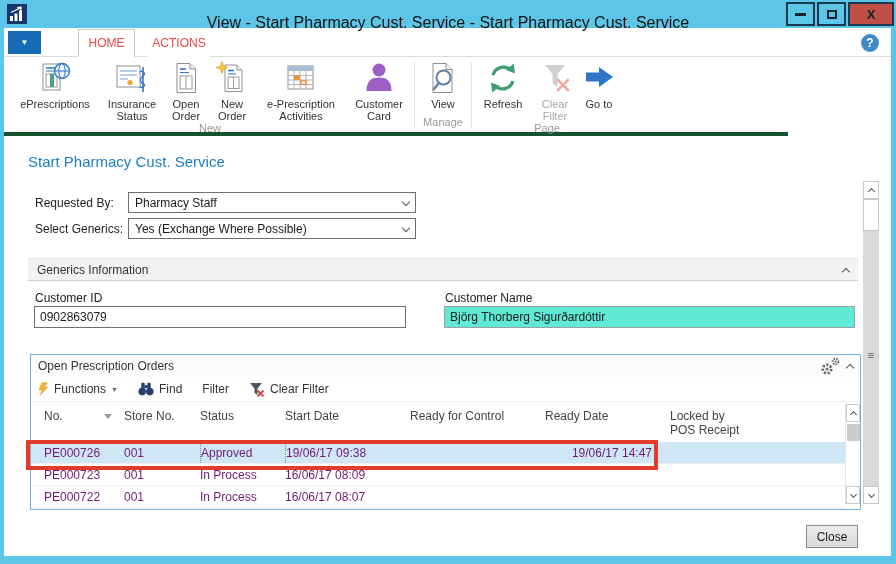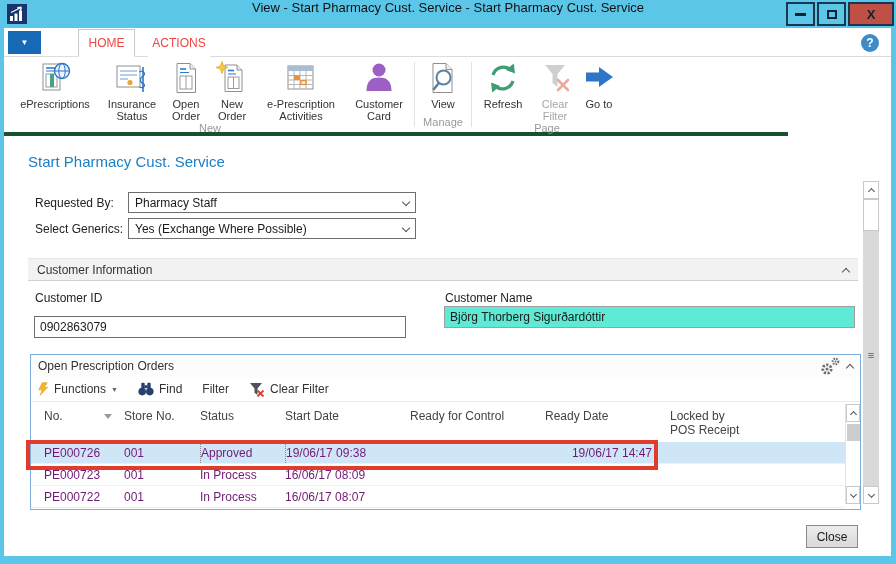--- a/index.html
+++ b/index.html
@@ -7,21 +7,21 @@
   .window {
     position:relative; width:896px; height:564px;
     background:#5bc6e8; overflow:hidden;
     font-family:"Liberation Sans", sans-serif; color:#1a1a1a;
   }
   .client { position:absolute; left:4px; top:28px; width:887px; height:528px; background:#fff; }
 
   
   .titlebar { position:absolute; left:0; top:0; width:100%; height:28px; }
   .app-icon { position:absolute; left:7px; top:4px; width:20px; height:20px; }
-  .win-title { position:absolute; left:0; top:0; width:100%; text-align:center; font-size:13px; color:#111; }
+  .win-title { position:absolute; left:0; top:14px; width:100%; text-align:center; font-size:16px; color:#111; }
   .winbtn { position:absolute; top:2px; height:24px; border:2px solid #17384f; display:flex; align-items:center; justify-content:center; }
   .btn-min { left:786px; width:29px; background:#5bc6e8; }
   .btn-max { left:817px; width:29px; background:#5bc6e8; }
   .btn-close { left:848px; width:46px; background:#c05046; font-weight:bold; font-size:13px; color:#10242e; }
   .min-bar { width:11px; height:3px; background:#10242e; }
   .max-box { width:10px; height:9px; border:2px solid #10242e; background:transparent; }
 
   
   .tabstrip-line { position:absolute; left:4px; top:56px; width:887px; border-top:1px solid #dcdcdc; }
   .appmenu { position:absolute; left:8px; top:31px; width:33px; height:23px; background:#1569b5; display:flex; align-items:center; justify-content:center; color:#fff; font-size:8px; cursor:pointer; }
@@ -262,25 +262,25 @@
     <span class="chev down"></span>
   </div>
 
   <div class="fieldlabel" style="left:35px; top:222px;">Select Generics:</div>
   <div class="combo" style="top:218px;">
     <span class="val">Yes (Exchange Where Possible)</span>
     <span class="chev down"></span>
   </div>
 
   <div class="section-band" style="top:258px;">
-    <span class="st">Customer Information</span>
+    <span class="st">Generics Information</span>
     <span class="chev up"></span>
   </div>
   <div class="fieldlabel" style="left:35px; top:291px;">Customer ID</div>
-  <div class="textbox" style="left:34px; top:306px; width:372px;margin-top:10px;">
+  <div class="textbox" style="left:34px; top:306px; width:372px;">
       <span>0902863079</span>
     </div>
   <div class="fieldlabel" style="left:445px; top:291px;">Customer Name</div>
   <div class="textbox readonly" style="left:444px; top:306px; width:411px;">
       <span>Björg Thorberg Sigurðardóttir</span>
     </div>
 
   <div class="orders-panel">
     <div class="panel-header">
       <span class="st">Open Prescription Orders</span>

